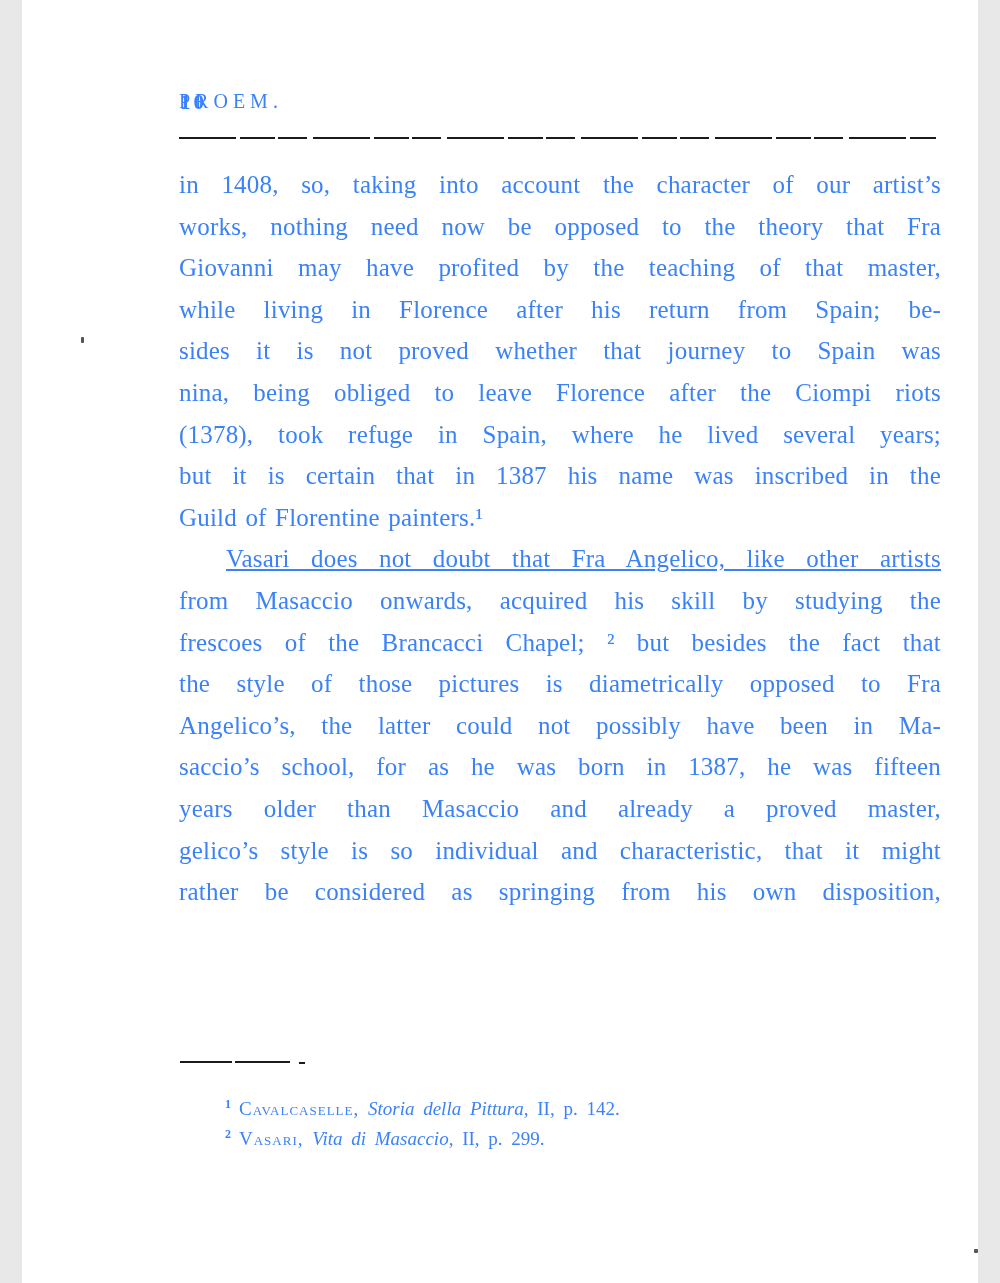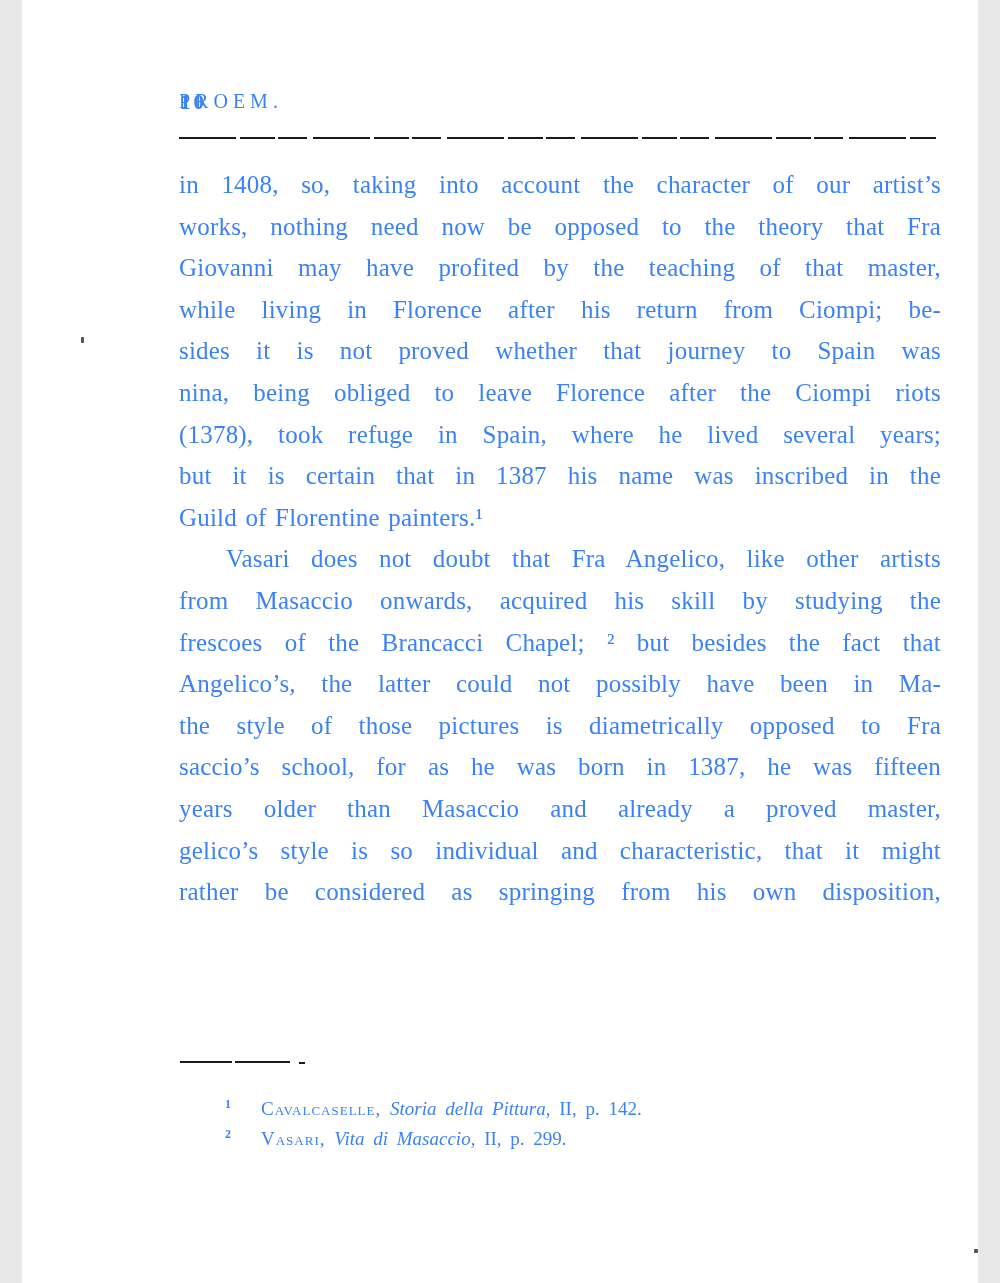--- a/index.html
+++ b/index.html
@@ -71,20 +71,21 @@
   .line {
     height: 41.6px;
     text-align: justify;
     text-align-last: justify;
   }
   .line.last {
     text-align-last: left;
   }
   .line.indent {
     text-indent: 47px;
+    text-decoration: underline;
   }
   
   .fn-rule {
     position: absolute;
     top: 1061px;
     left: 158px;
     width: 110px;
     height: 2px;
     background-image: linear-gradient(
       90deg,
@@ -112,21 +113,20 @@
   }
   .footnote sup {
     font-size: 12px;
     line-height: 0;
     margin-right: 8px;
     font-weight: bold;
   }
   .sc {
     font-variant: small-caps;
     letter-spacing: 1px;
-    margin-left: 22px;
   }
   .it {
     font-style: italic;
     margin-top: 36px;
   }
   
   .speck { position: absolute; background: #555; border-radius: 1px; }
   .speck-left  { left: 59px;  top: 337px;  width: 3px; height: 6px; }
   .speck-bottom{ left: 952px; top: 1249px; width: 4px; height: 4px; }
 </style>
@@ -139,31 +139,31 @@
     <span class="pagenum">10</span>
     <span class="running-title">PROEM.</span>
   </div>
 
   <div class="rule"></div>
 
   <div class="body-text">
     <div class="line">in 1408, so, taking into account the character of our artist’s</div>
     <div class="line">works, nothing need now be opposed to the theory that Fra</div>
     <div class="line">Giovanni may have profited by the teaching of that master,</div>
-    <div class="line">while living in Florence after his return from Ciompi; be-</div>
+    <div class="line">while living in Florence after his return from Spain; be-</div>
     <div class="line">sides it is not proved whether that journey to Spain was</div>
     <div class="line">nina, being obliged to leave Florence after the Ciompi riots</div>
     <div class="line">(1378), took refuge in Spain, where he lived several years;</div>
     <div class="line">but it is certain that in 1387 his name was inscribed in the</div>
     <div class="line last">Guild of Florentine painters.¹</div>
     <div class="line indent">Vasari does not doubt that Fra Angelico, like other artists</div>
     <div class="line">from Masaccio onwards, acquired his skill by studying the</div>
     <div class="line">frescoes of the Brancacci Chapel; ² but besides the fact that</div>
+    <div class="line">the style of those pictures is diametrically opposed to Fra</div>
     <div class="line">Angelico’s, the latter could not possibly have been in Ma-</div>
-    <div class="line">the style of those pictures is diametrically opposed to Fra</div>
     <div class="line">saccio’s school, for as he was born in 1387, he was fifteen</div>
     <div class="line">years older than Masaccio and already a proved master,</div>
     <div class="line">gelico’s style is so individual and characteristic, that it might</div>
     <div class="line">rather be considered as springing from his own disposition,</div>
   </div>
 
   <div class="fn-rule"></div>
   <div class="fn-dot"></div>
 
   <div class="footnotes">

